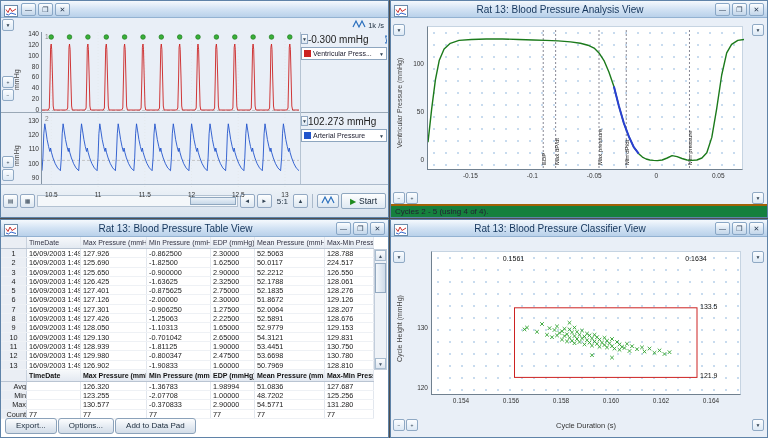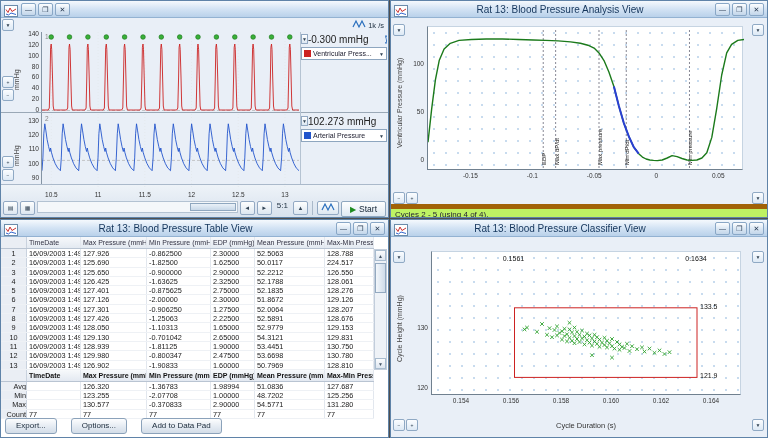--- a/index.html
+++ b/index.html
@@ -25,47 +25,47 @@
   .rate{position:absolute;right:4px;top:1px;display:flex;align-items:center;gap:2px;font-size:7.5px;color:#234;}
   .ch-ctrl{position:absolute;left:300px;width:86px;}
   .ch-val-row{display:flex;align-items:center;height:12px;}
   .mini-dd{width:10px;height:10px;font-size:5px;line-height:9px;text-align:center;background:linear-gradient(#fff,#dce7f2);border:1px solid #93a9c3;color:#345;}
   .ch-value{flex:1;font-size:10px;text-align:left;color:#222;padding-right:16px;white-space:nowrap;}
   .info-icon{width:9px;height:9px;border-radius:50%;background:#3d78c0;color:#fff;font-size:6.5px;line-height:9px;text-align:center;font-style:italic;font-weight:bold;}
   .ch-select{margin-top:2px;height:13px;display:flex;align-items:center;background:#fff;border:1px solid #8ea6bf;padding:0 2px;}
   .swatch{width:7px;height:7px;margin-right:2px;flex:none;}
   .ch-name{flex:1;font-size:7px;white-space:nowrap;overflow:hidden;color:#223;}
   .mini-dd2{font-size:5px;color:#345;}
-  .chart-bottombar{position:absolute;left:0;right:0;bottom:0;height:19px;background:linear-gradient(#eef3f8,#d8e2ee);border-top:1px solid #aab9ca;display:flex;gap:2px;padding:16px 2px;}
+  .chart-bottombar{position:absolute;left:0;right:0;bottom:0;height:19px;background:linear-gradient(#eef3f8,#d8e2ee);border-top:1px solid #aab9ca;display:flex;align-items:center;gap:2px;padding:16px 2px;}
   .sq-btn{width:15px;height:14px;font-size:6px;line-height:13px;text-align:center;background:linear-gradient(#fdfefe,#dde7f1);border:1px solid #93a9c3;border-radius:2px;color:#345;flex:none;}
   .hscroll{flex:1;height:12px;background:#f4f7fa;border:1px solid #b3c2d2;position:relative;}
   .hthumb{position:absolute;right:1px;top:1px;bottom:1px;width:46px;background:linear-gradient(#eaf1f8,#c8d8e8);border:1px solid #8fa7bf;}
   .ratio{font-size:8px;color:#234;padding:0 3px;flex:none;}
   .vsep{width:1px;height:14px;background:#aab9ca;margin:0 2px;flex:none;}
   .wavebtn{width:22px;}
   .start-btn{display:flex;align-items:center;gap:3px;height:16px;padding:0 8px;background:linear-gradient(#fefefe,#dfe9f3);border:1px solid #8fa7bf;border-radius:2px;font-size:8.5px;color:#123;flex:none;}
   .play{color:#1d8a1d;font-size:8px;}
-  .statusbar{position:absolute;left:0;right:0;bottom:0;height:13px;background:#bef264;border-top:5px solid #a16207;font-size:8px;color:#223;padding:1px 0 0 4px;}
+  .statusbar{position:absolute;left:0;right:0;bottom:0;height:13px;background:#15803d;border-top:2px solid #a16207;font-size:8px;color:#223;padding:1px 0 0 4px;}
   .xaxlabel{position:absolute;font-size:7.5px;color:#333;text-align:center;}
   
   #bp-table{position:absolute;left:0;top:0;right:14px;}
   .trow{display:flex;height:9.3px;border-bottom:1px solid #eef1f5;font-size:7.3px;color:#222;}
   .tcell{border-right:1px solid #e2e7ee;overflow:hidden;white-space:nowrap;padding-left:2px;line-height:9.3px;}
   .tnum{width:26px;background:#eaeef4;border-right:1px solid #c9d2de;text-align:center;padding-left:0;flex:none;}
   .c1{width:54px;flex:none;}.c2{width:66px;flex:none;}.c3{width:64px;flex:none;}.c4{width:44px;flex:none;}.c5{width:70px;flex:none;}.c6{flex:1;}
   .thead{background:linear-gradient(#f7f9fb,#e3e9f1);font-size:7px;height:12px;border-bottom:1px solid #b9c4d2;color:#334;}
   .thead .tcell{line-height:12px;}
   .tsumhead{font-weight:bold;color:#111;}
   .tsum{font-size:7.3px;}
   .tsum .tnum{text-align:right;padding-left:2px;}
   .vscroll{position:absolute;right:1px;top:12px;width:13px;height:121px;background:#eef2f7;border:1px solid #c2cddb;display:flex;flex-direction:column;}
   .vs-btn{height:11px;font-size:5px;text-align:center;line-height:10px;background:linear-gradient(#fbfcfe,#dde6f0);border:1px solid #a8bccf;color:#456;flex:none;}
   .vs-track{flex:1;position:relative;}
   .vs-thumb{position:absolute;left:0;right:0;top:2px;height:30px;background:linear-gradient(90deg,#f2f6fa,#cfdcea);border:1px solid #93a9c0;}
-  .tbl-buttons{position:absolute;left:4px;bottom:3px;display:flex;gap:14px;align-items:center;}
+  .tbl-buttons{position:absolute;left:4px;bottom:3px;display:flex;gap:1px;align-items:center;}
   .btn{height:16px;line-height:14px;padding:0 10px;font-size:8px;color:#1a2a3a;background:linear-gradient(#fcfdfe,#e2e9f1 60%,#d3dde8);border:1px solid #8ba2ba;border-radius:3px;white-space:nowrap;}
 </style>
 </head>
 <body>
 
 <div class="stage">
 
   <div class="window" style="left:0;top:0;width:389px;height:218px">
     <div class="titlebar">
       <span class="win-icon"><svg width="14" height="12">

